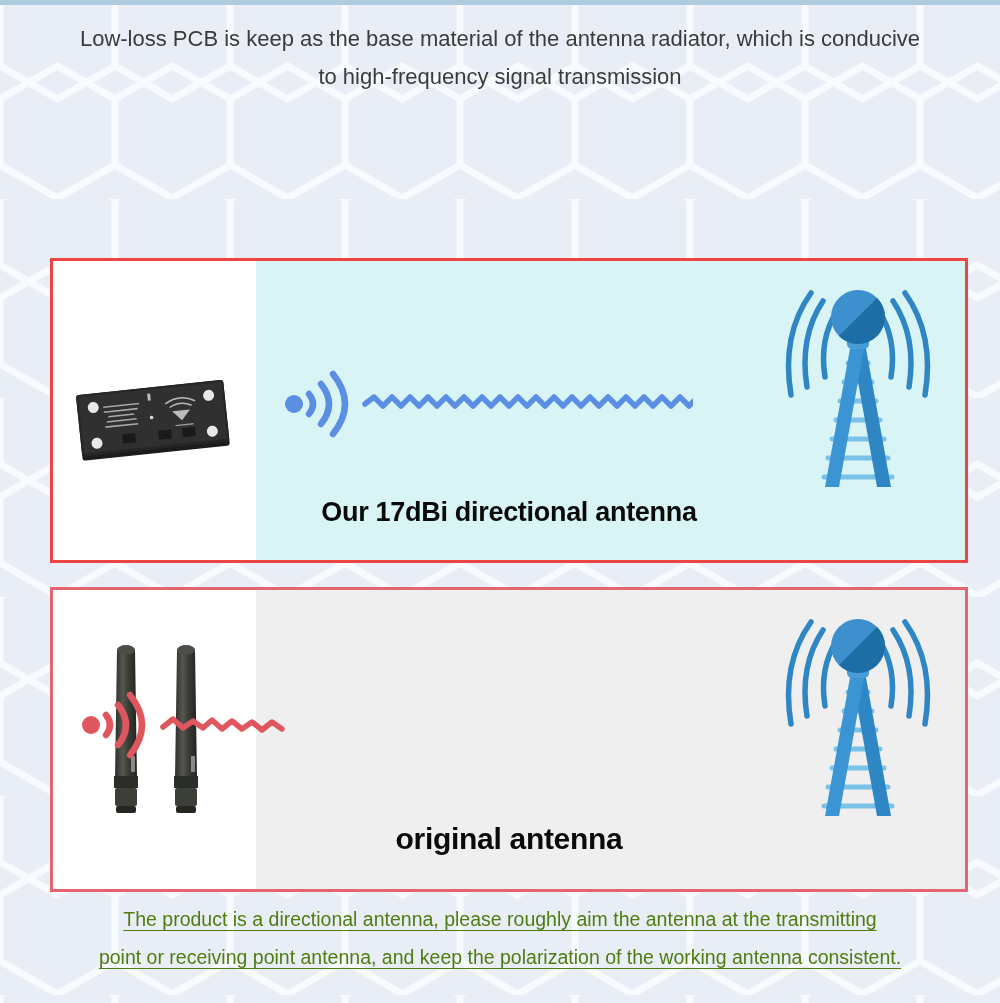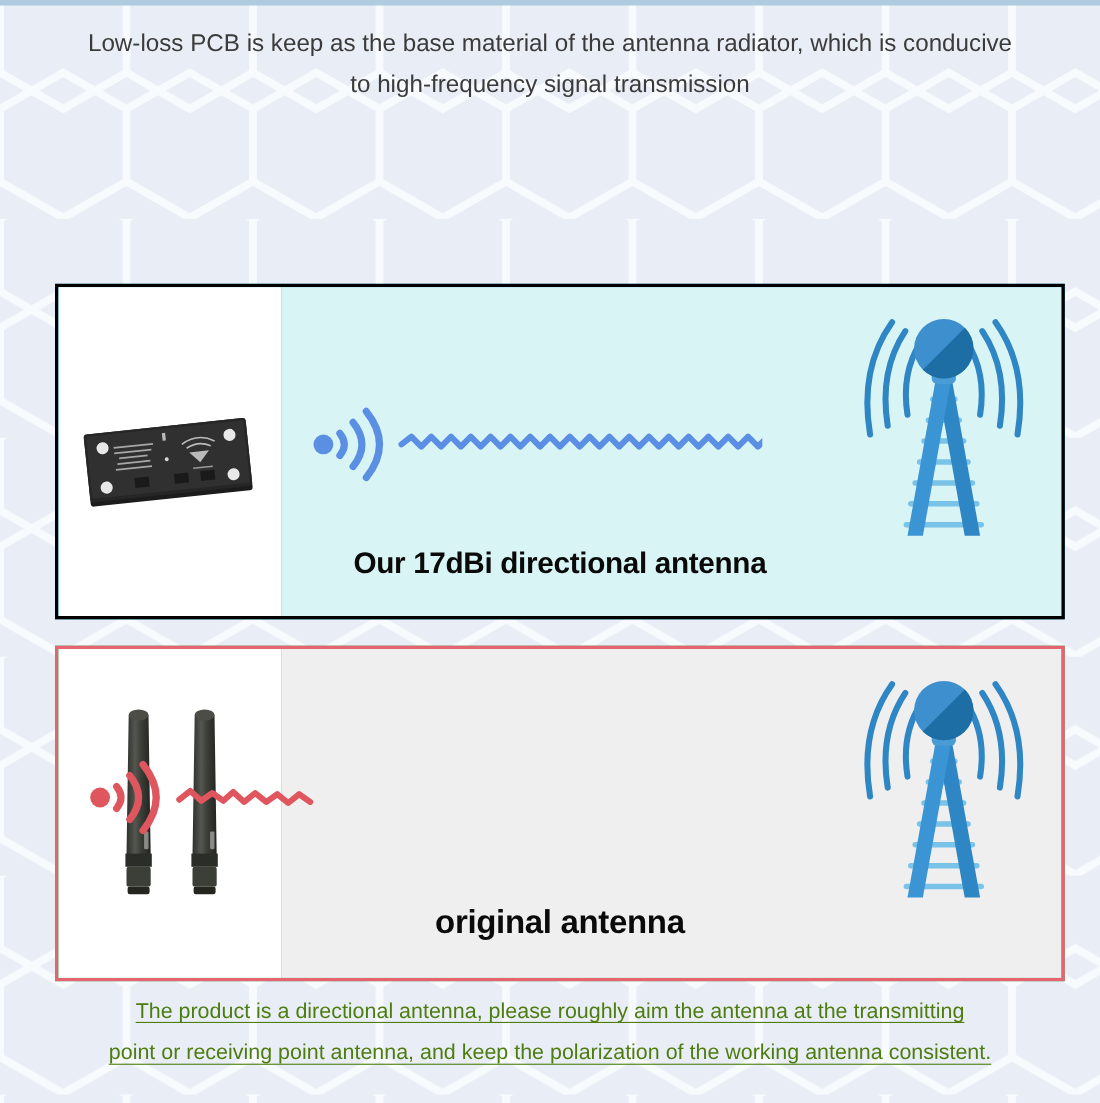--- a/index.html
+++ b/index.html
@@ -35,25 +35,25 @@
   }
   .panel .whitepad{
     position:absolute; left:0; top:0; bottom:0; width:203px; background:#ffffff;
   }
   .panel .field{
     position:absolute; left:203px; top:0; right:0; bottom:0;
   }
 
   #panel-top{
     left:50px; top:258px; width:918px; height:305px;
-    border:3px solid #000000; background:#0ea5e9;
+    border:3px solid #ef4444; background:#fef9c3;
   }
   #panel-bottom{
     left:50px; top:587px; width:918px; height:305px;
-    border:3px solid #e4646f; background:#22c55e;
+    border:3px solid #e4646f; background:#fef9c3;
   }
   #panel-top .field{ background:#d9f4f5; }
   #panel-bottom .field{ background:#f0efef; }
 
   .caption{
     position:absolute; width:100%; text-align:center;
     font-weight:bold; color:#0a0a0a; z-index:6;
   }
   #caption-top{ top:236px; font-size:27px; letter-spacing:-0.3px; }
   #caption-bottom{ top:232px; font-size:30px; letter-spacing:-0.3px; }

